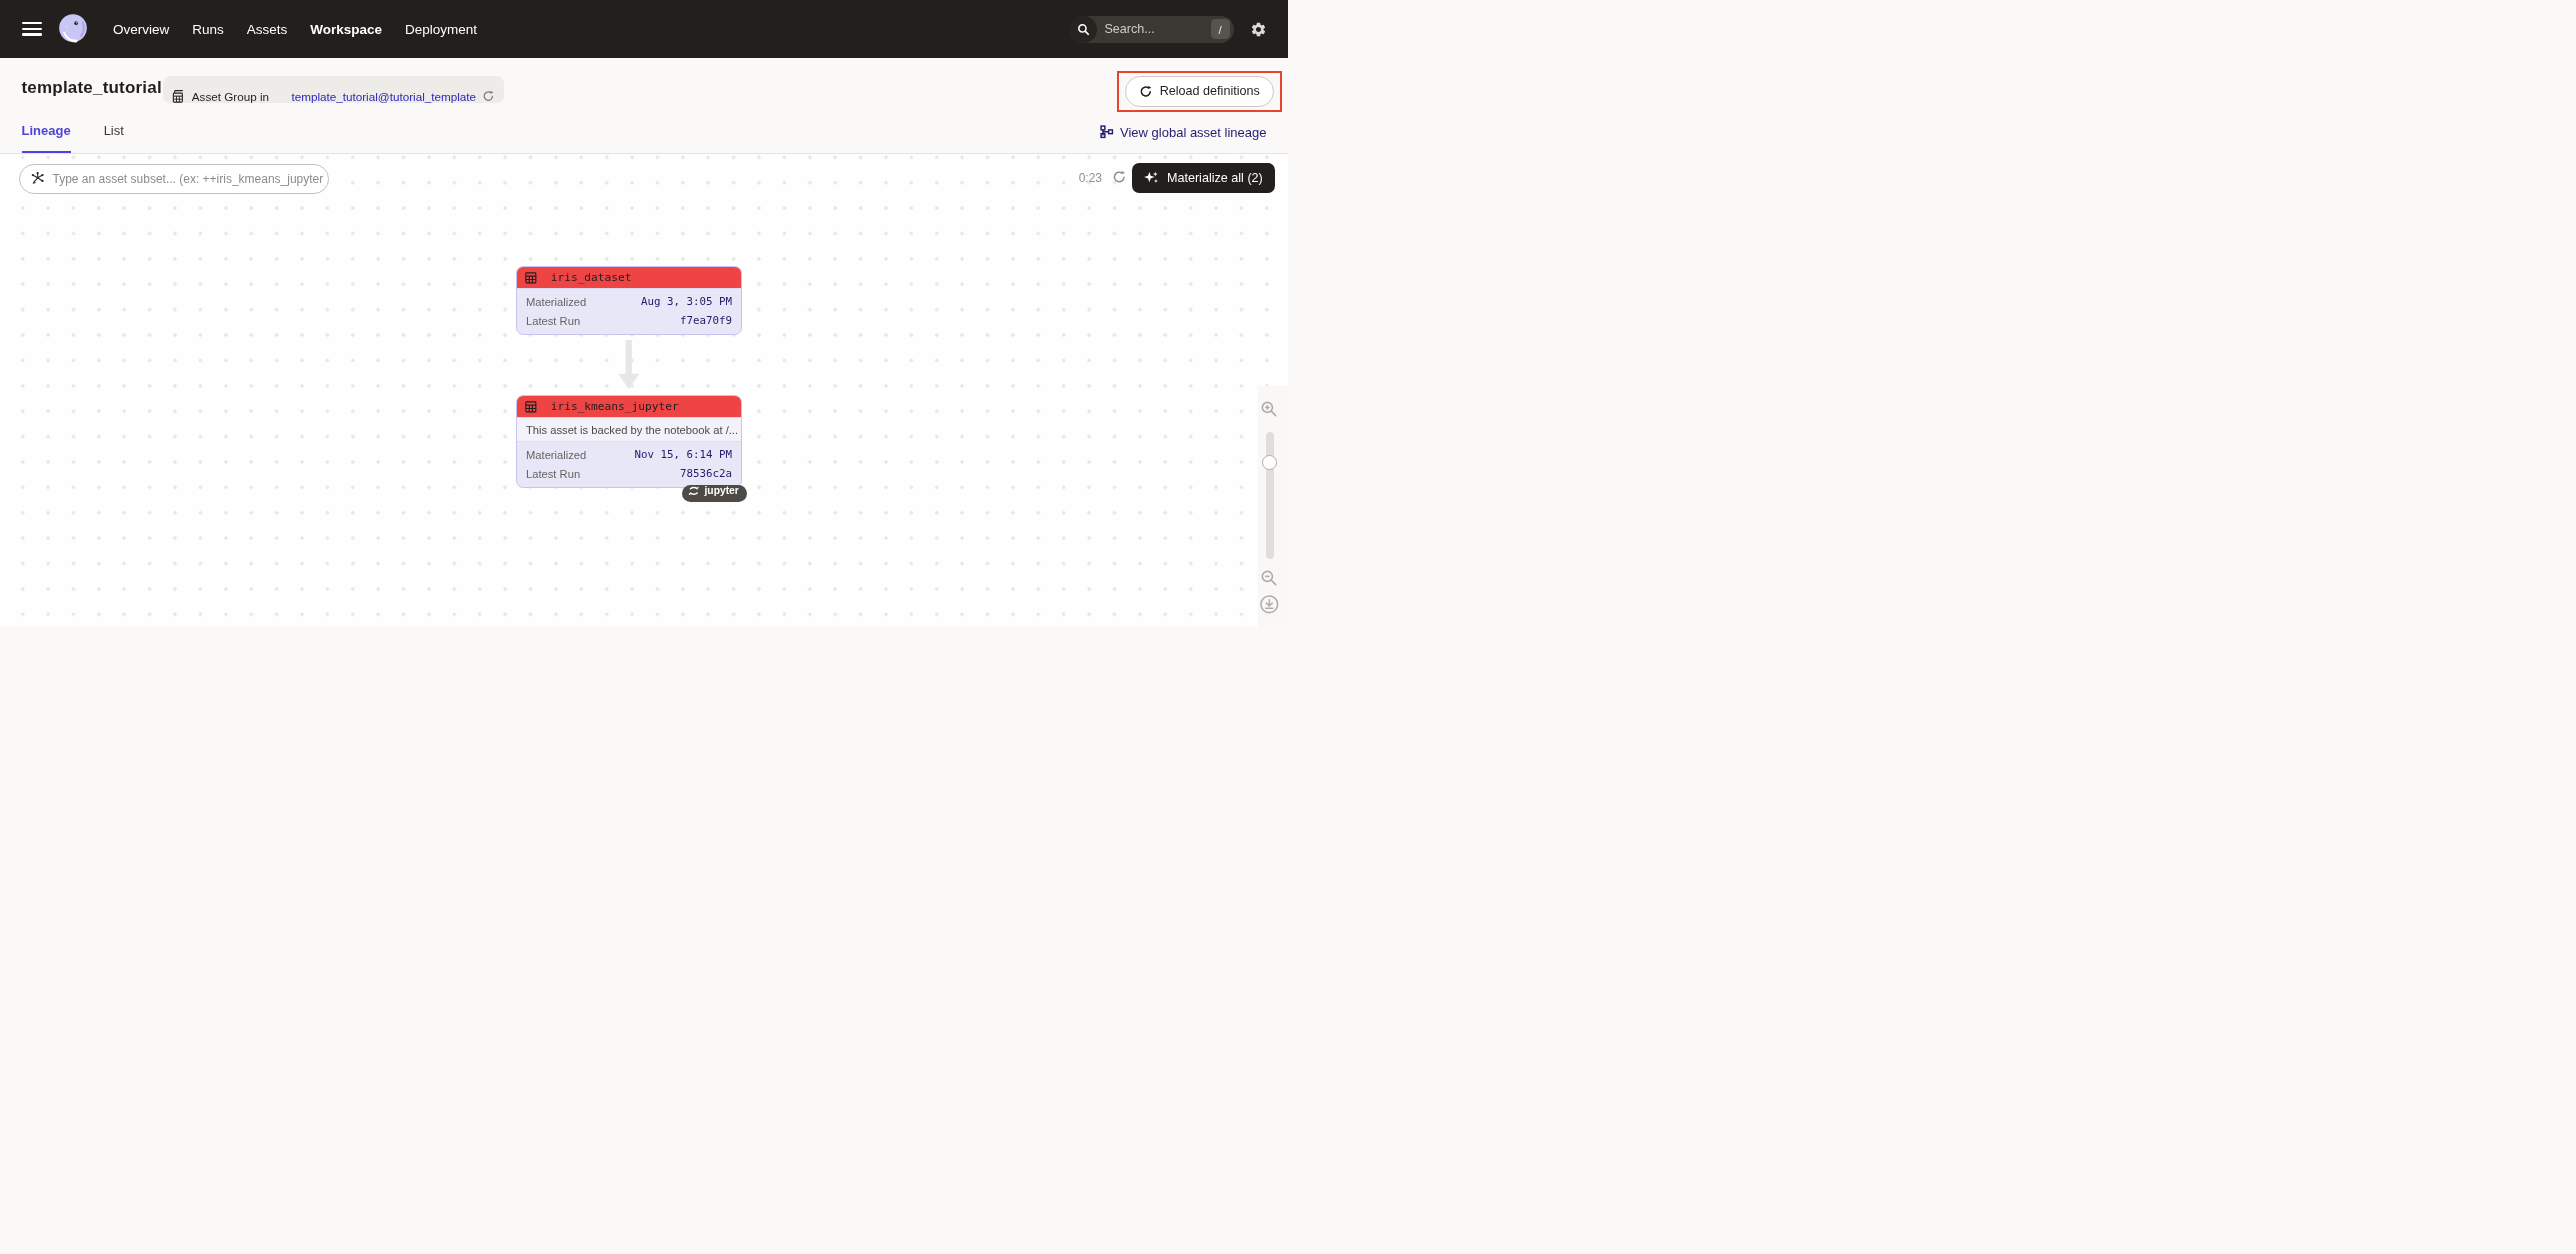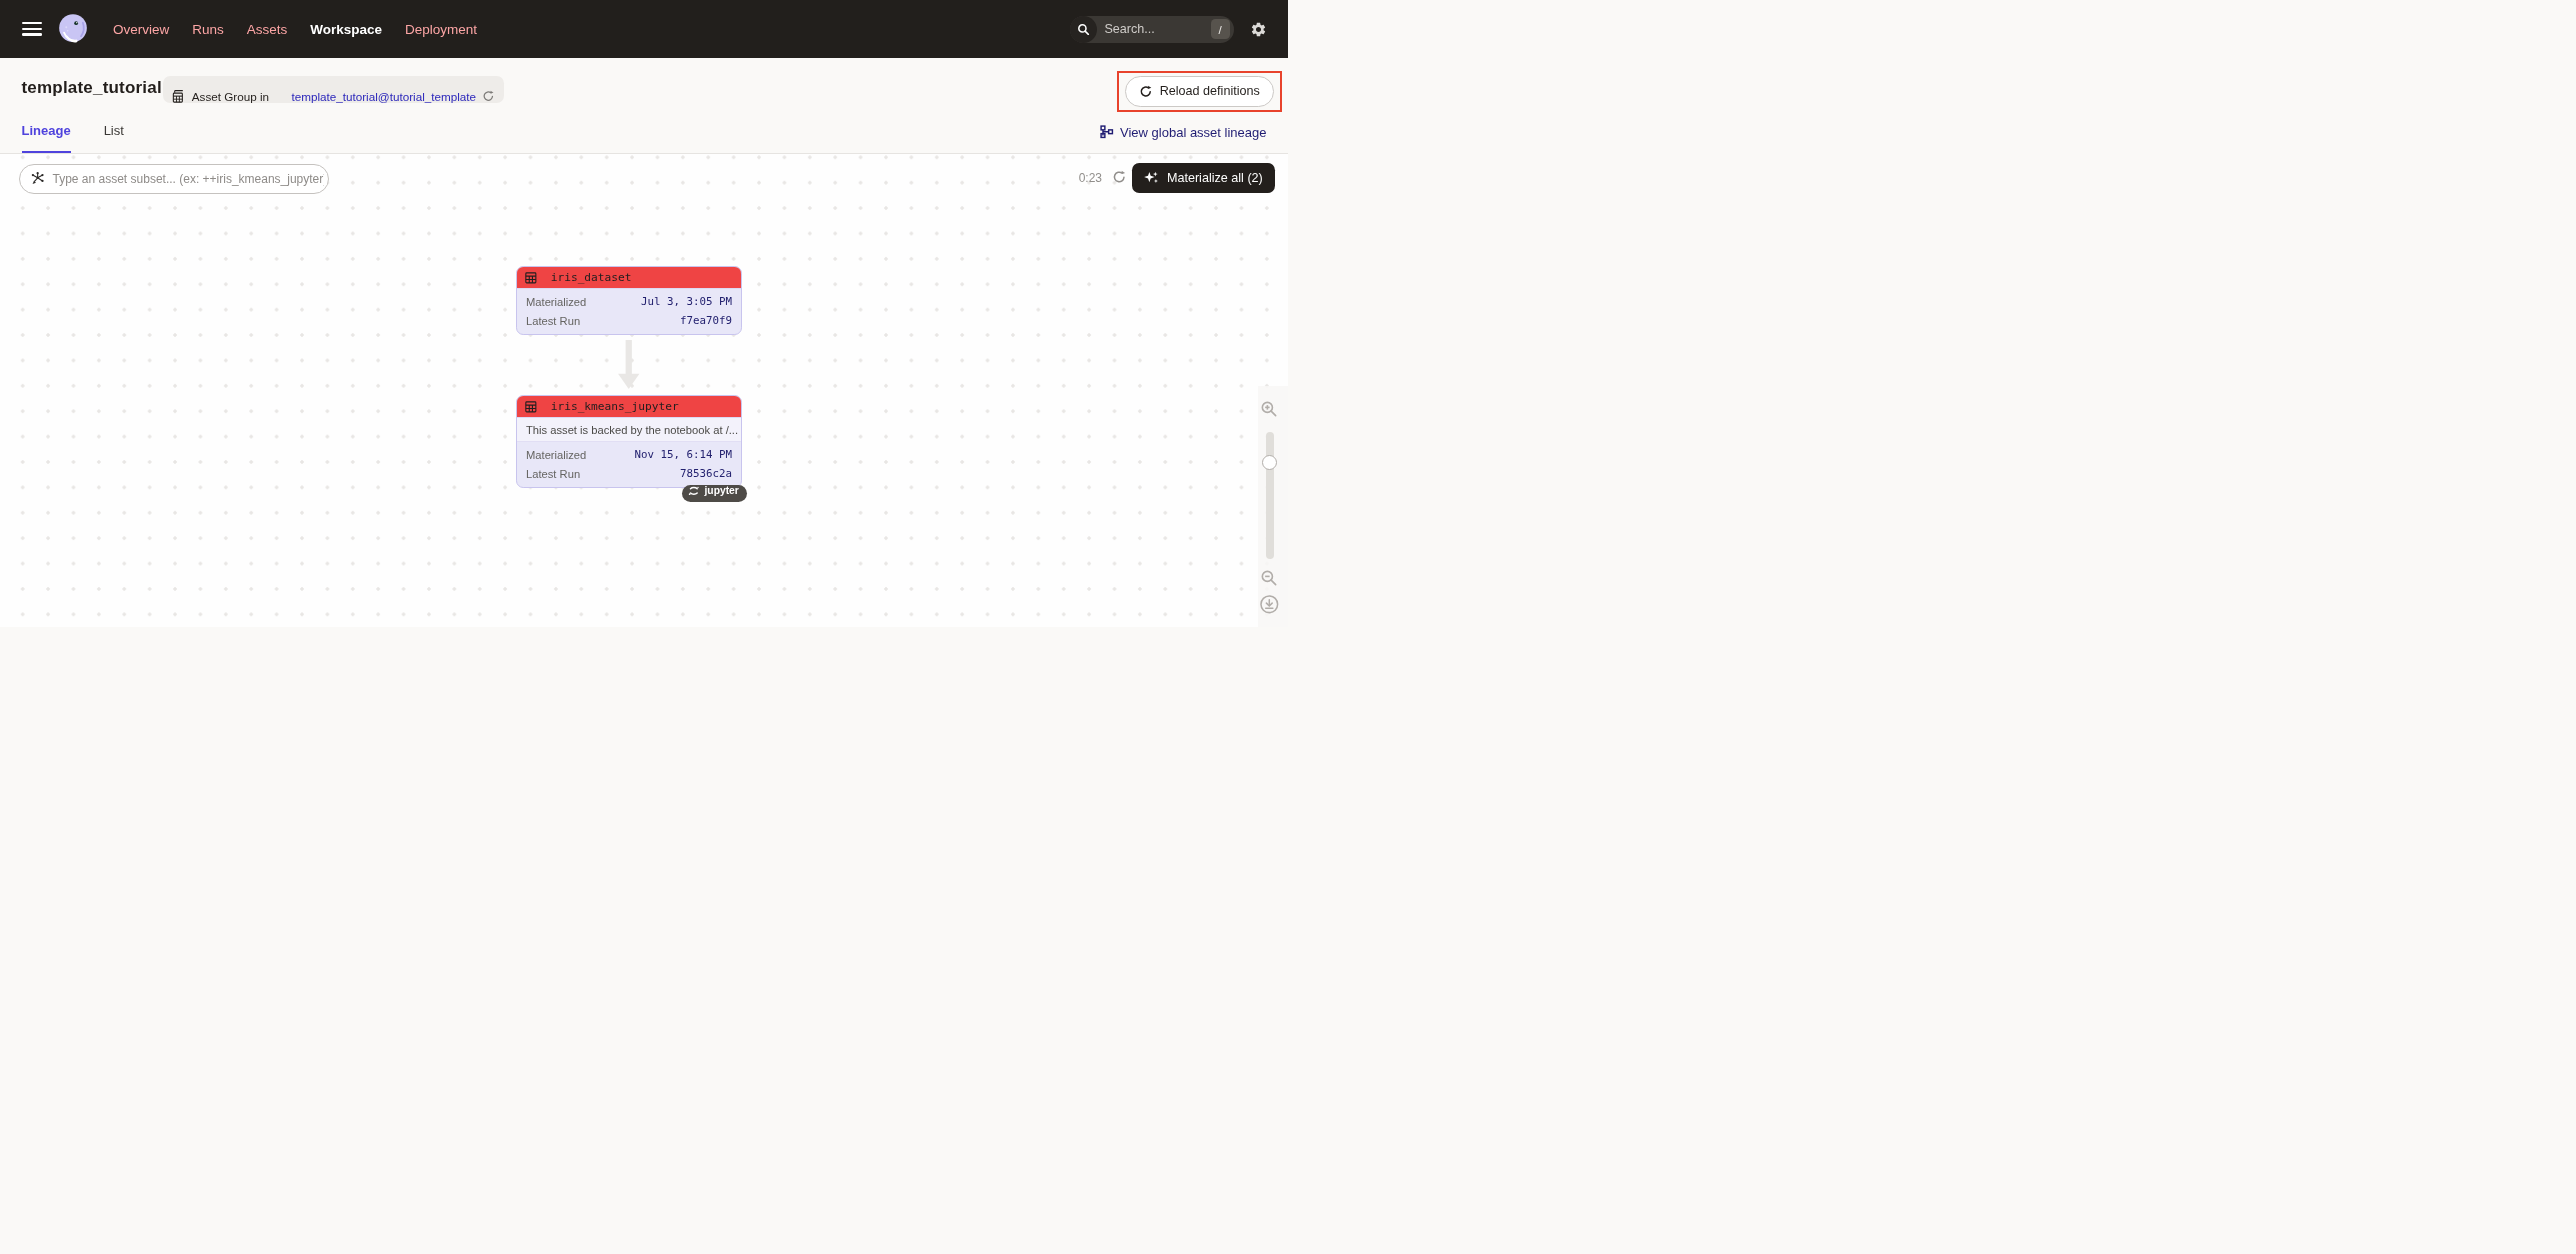--- a/index.html
+++ b/index.html
@@ -6,21 +6,21 @@
   html,body { width:1288px; height:627px; overflow:hidden; }
   body { font-family:"Liberation Sans", sans-serif; background:#faf9f7; }
   .app { position:relative; width:1288px; height:627px; }
 
   
   .topbar { position:relative; height:58px; background:#221f1c; display:flex; align-items:center; padding:0 21.5px; }
   .hamburger { width:20px; height:14.4px; display:flex; flex-direction:column; justify-content:space-between; cursor:pointer; margin-right:14.4px; }
   .hamburger span { display:block; height:2.7px; border-radius:1.3px; background:#fff; }
   .logo { width:34px; height:34px; margin-right:23px; }
   .nav { display:flex; align-items:center; gap:23px; }
-  .nav-item { font-size:13.5px; color:#fca5a5; cursor:pointer; }
+  .nav-item { font-size:13.5px; color:#ffffff; cursor:pointer; }
   .nav-item.active { color:#ffffff; font-weight:700; }
   .topbar-spacer { flex:1; }
   .search-pill { display:flex; align-items:center; width:164px; height:27px; background:#3b3834; border-radius:13.5px; cursor:text; }
   .search-icon-circle { width:27px; height:27px; border-radius:50%; background:#262320; display:flex; align-items:center; justify-content:center; flex:none; }
   .search-placeholder { flex:1; font-size:12.6px; color:#cfccc9; padding-left:7.2px; }
   .slash-key { width:19px; height:20px; margin-right:4.5px; border-radius:4.5px; background:#57534d; color:#eceae7; font-size:11.7px; display:flex; align-items:center; justify-content:center; }
   .gear-btn { margin-left:15.3px; display:flex; align-items:center; cursor:pointer; }
 
   
   .header { position:relative; height:96px; background:#faf9f7; border-bottom:0.9px solid #e6e4e1; }
@@ -216,21 +216,21 @@
           <line x1="1" y1="4.9" x2="13" y2="4.9"></line>
           <line x1="1" y1="8.9" x2="13" y2="8.9"></line>
           <line x1="5.1" y1="4.9" x2="5.1" y2="13"></line>
           <line x1="8.9" y1="4.9" x2="8.9" y2="13"></line>
         </svg>
         <span class="node-name">iris_dataset</span>
       </div>
       <div class="node-stats">
         <div class="stat-row">
           <span class="stat-label">Materialized</span>
-          <span class="stat-value">Jul 3, 3:05 PM</span>
+          <span class="stat-value">Aug 3, 3:05 PM</span>
         </div>
         <div class="stat-row">
           <span class="stat-label">Latest Run</span>
           <span class="stat-value">f7ea70f9</span>
         </div>
       </div>
     </div>
 
     <svg class="edge-arrow" viewBox="0 0 24 55">
       <rect x="8.5" y="0" width="7" height="40" fill="#e9e7e5"></rect>

